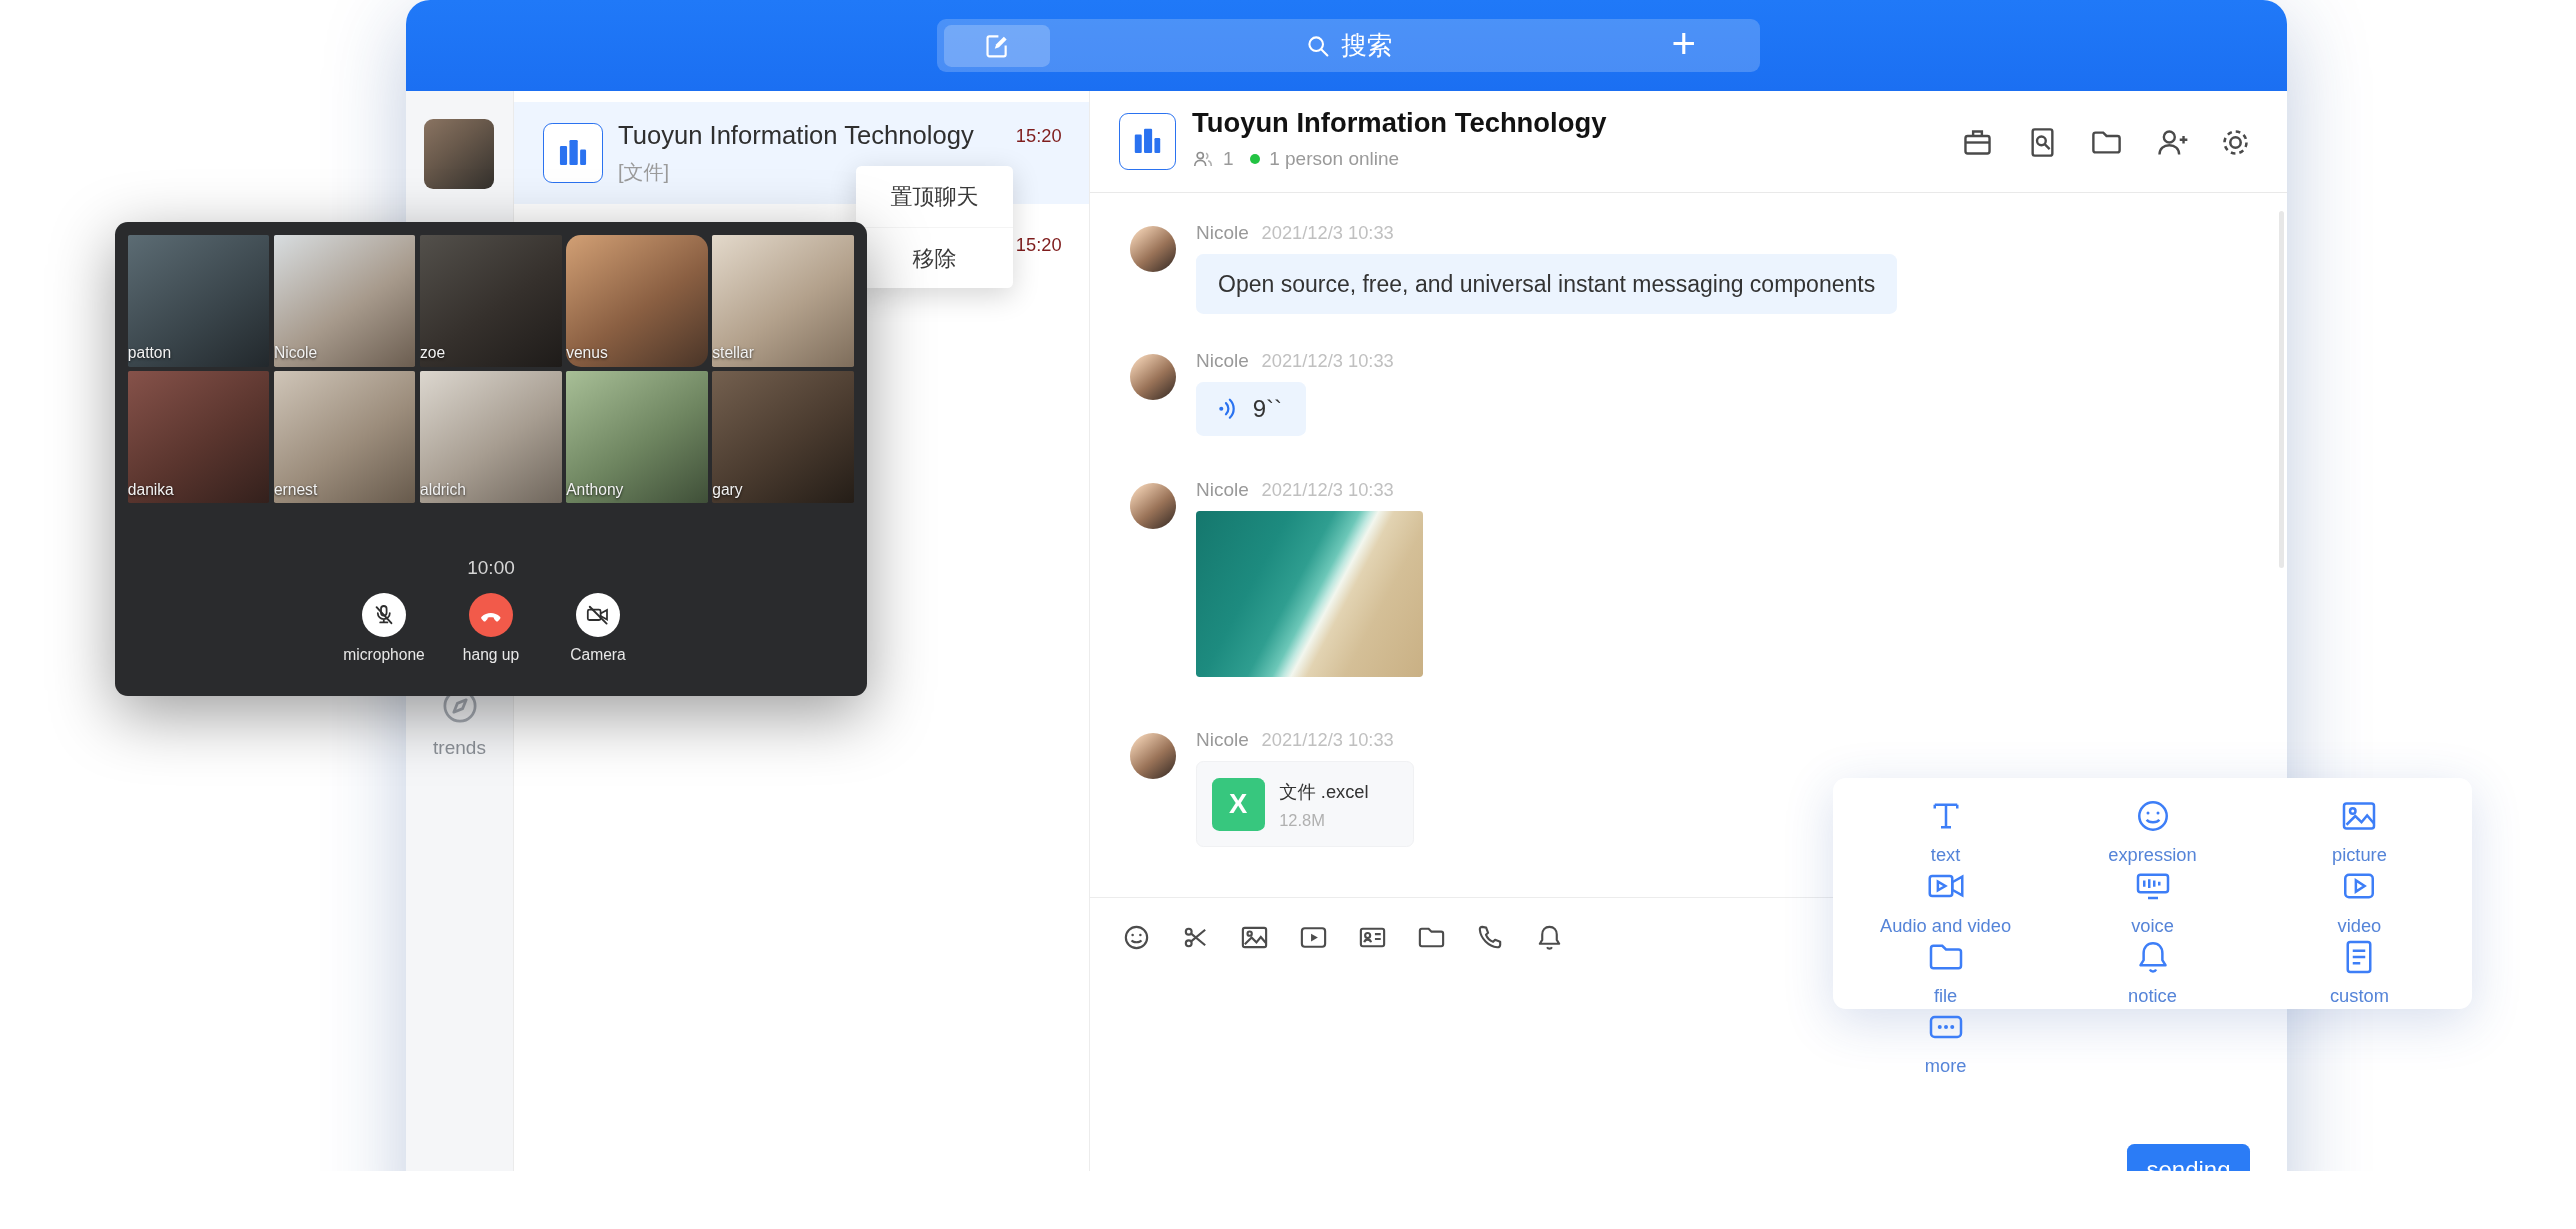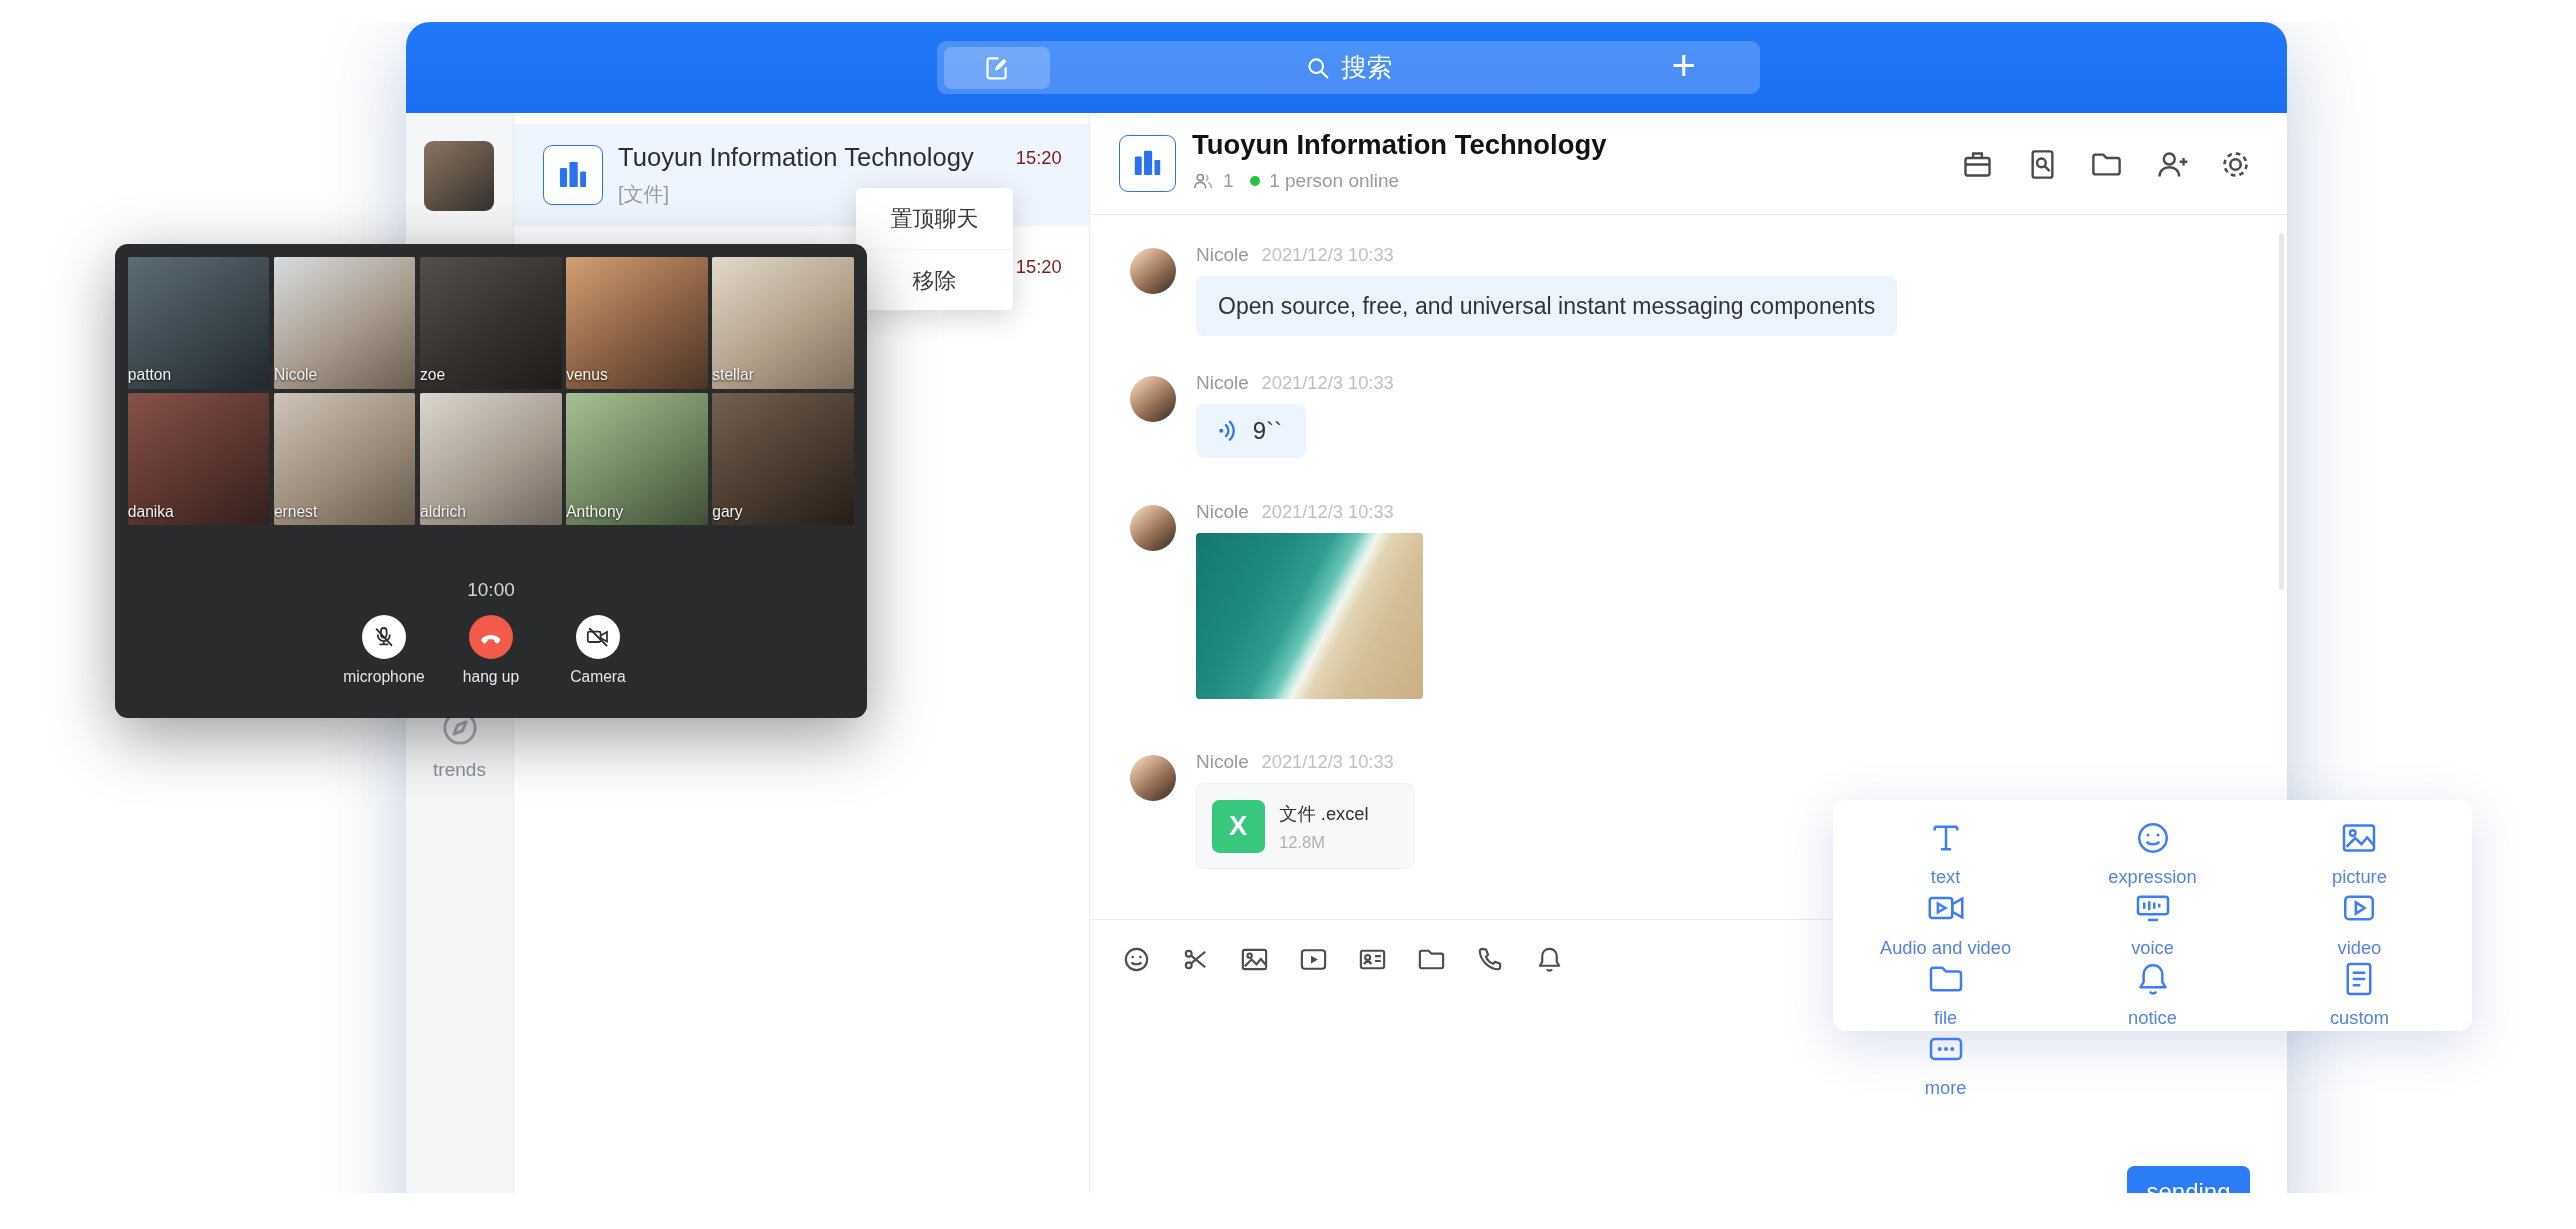--- a/index.html
+++ b/index.html
@@ -1,17 +1,17 @@
 <!DOCTYPE html>
 <html style="font-size:14.6px"><head>
 <meta charset="utf-8">
 <style>
   * { margin:0; padding:0; box-sizing:border-box; }
   html,body { width:2576px; height:1229px; background:#ffffff; font-family:"Liberation Sans","DejaVu Sans",sans-serif; }
-  .stage { position:relative; width:2576px; height:1171px; overflow:hidden; background:#fff;margin-top:22px; }
+  .stage { position:relative; width:2576px; height:1171px; overflow:hidden; background:#fff; }
 
   
   .window { position:absolute; left:406px; top:0; width:1881px; height:1229px; background:#fff;
             border-radius:24px 24px 0 0; box-shadow:0 22px 82px rgba(30,70,140,.28); overflow:hidden; }
 
   
   .topbar { position:absolute; left:0; top:0; width:100%; height:91px; background:linear-gradient(#2079f8,#1b6ff2); }
   .searchbar { position:absolute; left:531px; top:19px; width:823px; height:53px; border-radius:9.1px;
                background:rgba(255,255,255,.20); }
   .note-btn { position:absolute; left:7.3px; top:5.5px; width:106px; height:42px; border-radius:7.3px;
@@ -94,21 +94,21 @@
   .call { position:absolute; left:115px; top:222px; width:752px; height:474px; background:#2a2b2d; border-radius:12.8px;
           box-shadow:0 18.3px 64px rgba(0,0,0,.38); z-index:60; }
   .call-grid { position:absolute; left:12.8px; top:12.8px; width:726px; display:grid;
                grid-template-columns:repeat(5,1fr); gap:4.6px; }
   .tile { position:relative; height:132px; border-radius:1.8px; overflow:hidden; }
   .tile-name { position:absolute; bottom:4.6px; left:0; width:100%; text-align:left; color:#f2f2f2; font-size:15.6px;
                text-shadow:0 0.9px 2.7px rgba(0,0,0,.8); }
   .tile:nth-child(1){background:linear-gradient(145deg,#5c6c74,#39444a 60%,#22282c);}
   .tile:nth-child(2){background:linear-gradient(145deg,#d8dde0,#a79a8c 55%,#6b5d50);}
   .tile:nth-child(3){background:linear-gradient(145deg,#53504b,#35302c 55%,#1e1b19);}
-  .tile:nth-child(4){background:linear-gradient(145deg,#d2a075,#8a5f42 55%,#4a3528);}
+  .tile:nth-child(4){background:linear-gradient(145deg,#d2a075,#8a5f42 55%,#4a3528);border-radius:15px;}
   .tile:nth-child(5){background:linear-gradient(145deg,#e3d9cb,#b3a18c 55%,#7e6d5b);}
   .tile:nth-child(6){background:linear-gradient(145deg,#86524a,#5a352e 55%,#33201c);}
   .tile:nth-child(7){background:linear-gradient(145deg,#cfc5b8,#9c8d7c 55%,#675a4c);}
   .tile:nth-child(8){background:linear-gradient(145deg,#dcd7cf,#a79d91 55%,#6f665c);}
   .tile:nth-child(9){background:linear-gradient(145deg,#a8bf97,#6e8560 55%,#3f4f38);}
   .tile:nth-child(10){background:linear-gradient(145deg,#74604f,#4a3b2f 55%,#241d17);}
   .call-timer { position:absolute; top:335px; left:0; width:100%; text-align:center; color:#d6d6d6; font-size:19px; }
   .call-controls { position:absolute; top:371px; left:0; width:100%; display:flex; justify-content:center; gap:63px; }
   .ctrl { display:flex; flex-direction:column; align-items:center; width:44px; }
   .ctrl-btn { width:44px; height:44px; border-radius:50%; background:#fff; display:flex; align-items:center;

